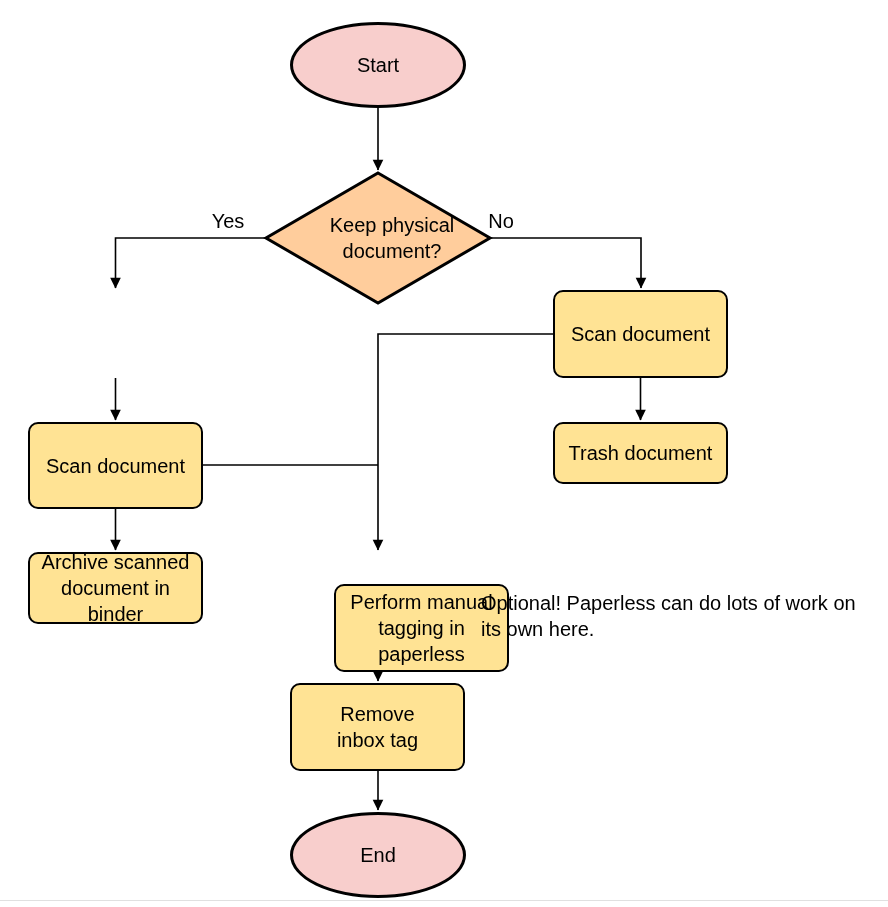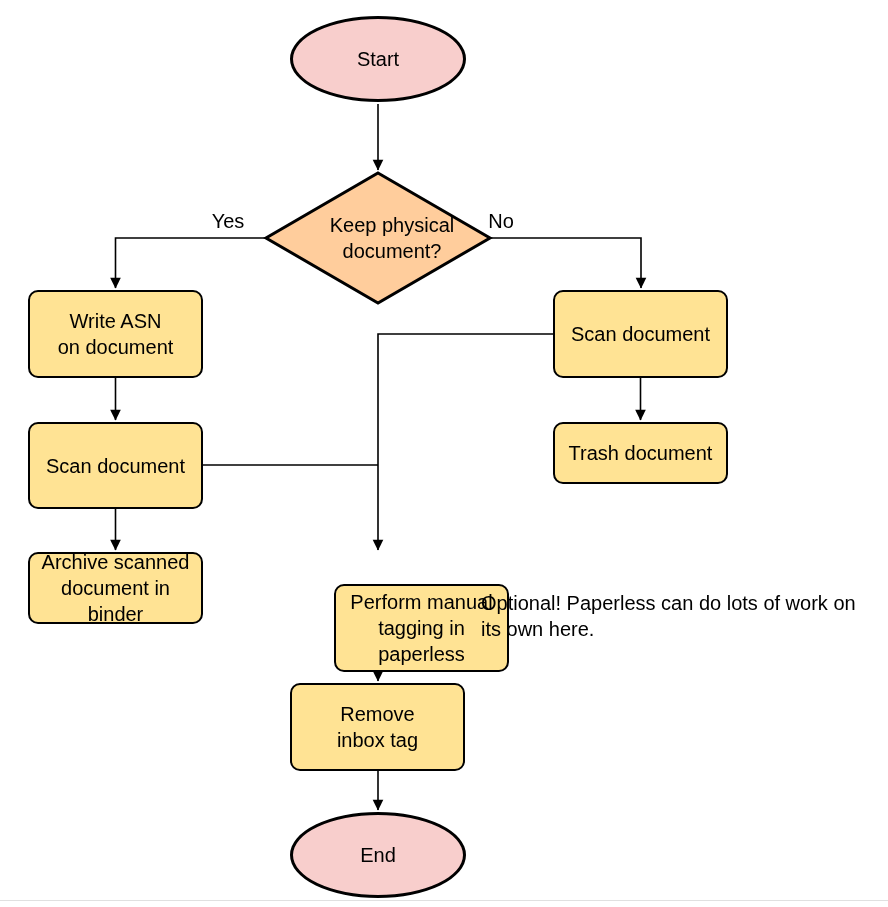--- a/index.html
+++ b/index.html
@@ -90,37 +90,33 @@
     <path d="M490,238 L641,238 L641,288" fill="none" stroke="#000000" stroke-width="1.6" marker-end="url(#arrow)"></path>
     <path d="M115.5,378 L115.5,420" fill="none" stroke="#000000" stroke-width="1.6" marker-end="url(#arrow)"></path>
     <path d="M115.5,509 L115.5,550" fill="none" stroke="#000000" stroke-width="1.6" marker-end="url(#arrow)"></path>
     <path d="M203,465 L378,465" fill="none" stroke="#000000" stroke-width="1.6"></path>
     <path d="M553,334 L378,334 L378,550" fill="none" stroke="#000000" stroke-width="1.6" marker-end="url(#arrow)"></path>
     <path d="M640.5,378 L640.5,420" fill="none" stroke="#000000" stroke-width="1.6" marker-end="url(#arrow)"></path>
     <path d="M378,640 L378,681" fill="none" stroke="#000000" stroke-width="1.6" marker-end="url(#arrow)"></path>
     <path d="M378,771 L378,810" fill="none" stroke="#000000" stroke-width="1.6" marker-end="url(#arrow)"></path>
   </svg>
 
-  <div class="node terminator" style="left:290px; top:16px; width:176px; height:86px;">
+  <div class="node terminator" style="left:290px; top:22px; width:176px; height:86px;">
     <span>Start</span>
   </div>
 
   <div class="node terminator" style="left:290px; top:812px; width:176px; height:86px;">
     <span>End</span>
   </div>
 
   <div class="node decision-label" style="left:280px; top:173px; width:224px; height:130px;">
     <span>Keep physical
 document?</span>
   </div>
 
-  <div class="node process" style="left:28px; top:290px; width:175px; height:88px;">
-    <span>Write ASN
-on document</span>
-  </div>
 
   <div class="node process" style="left:28px; top:422px; width:175px; height:87px;">
     <span>Scan document</span>
   </div>
 
   <div class="node process" style="left:28px; top:552px; width:175px; height:72px;">
     <span>Archive scanned
 document in
 binder</span>
   </div>

